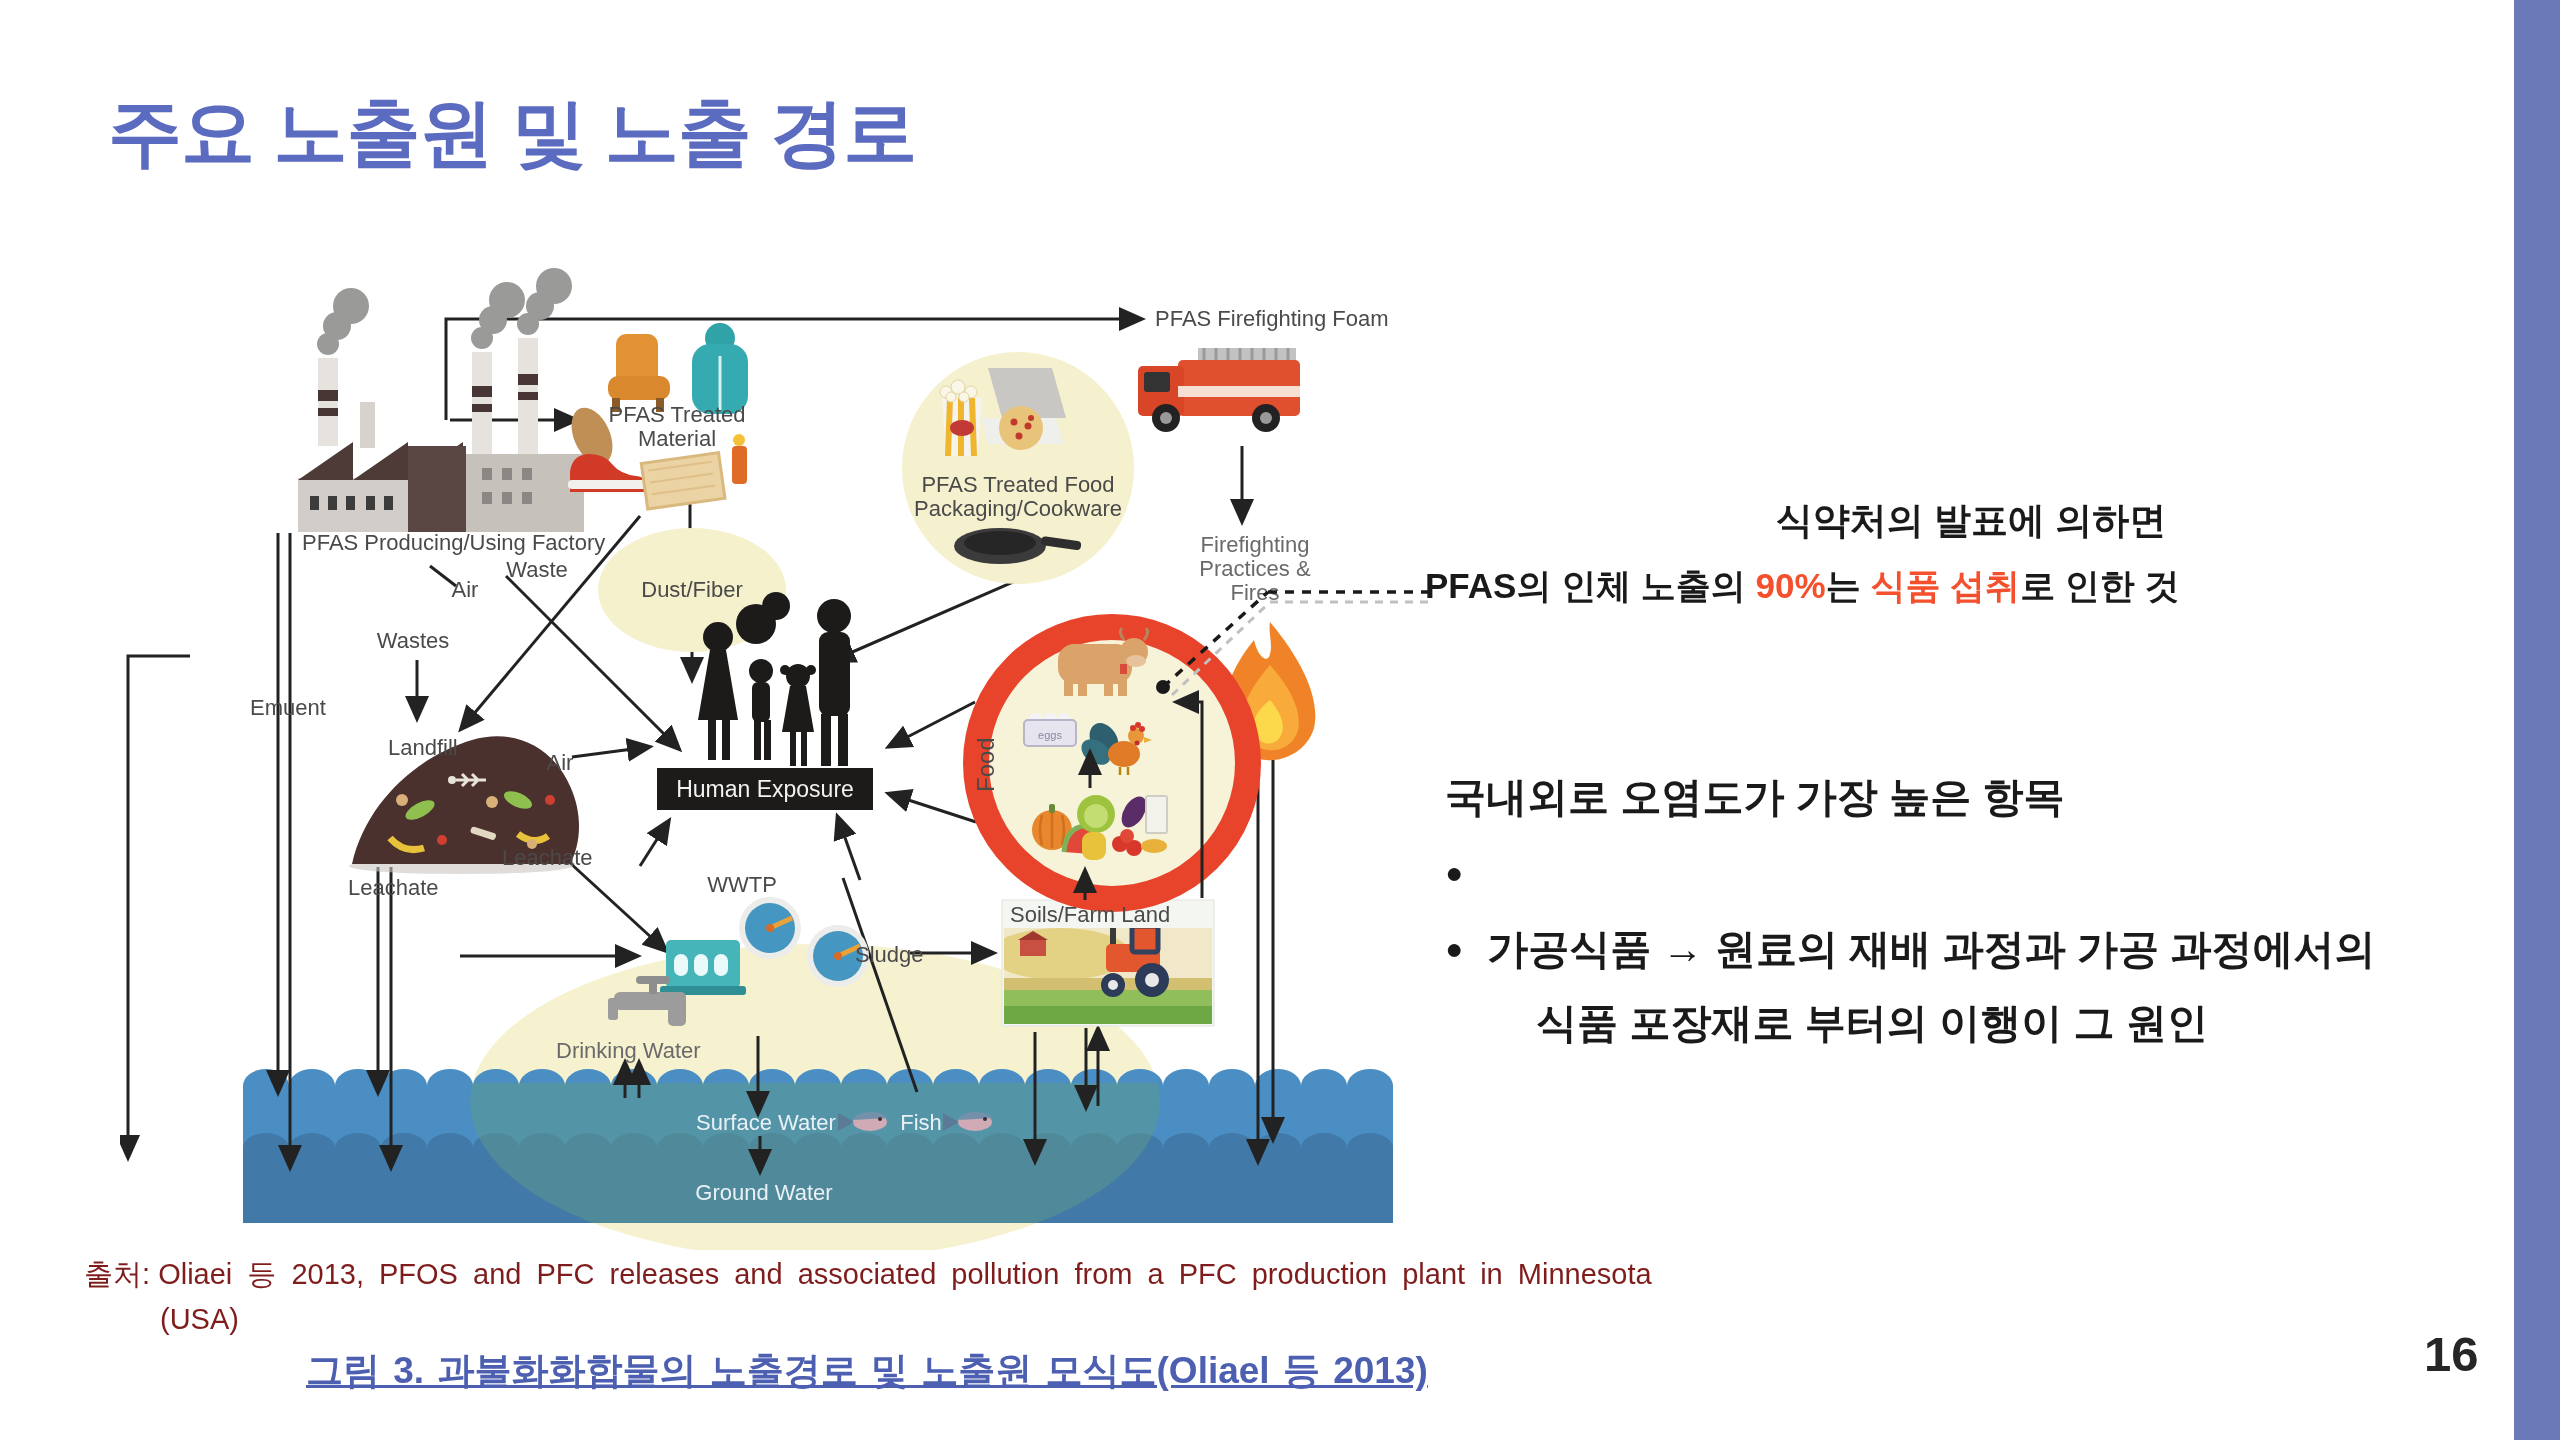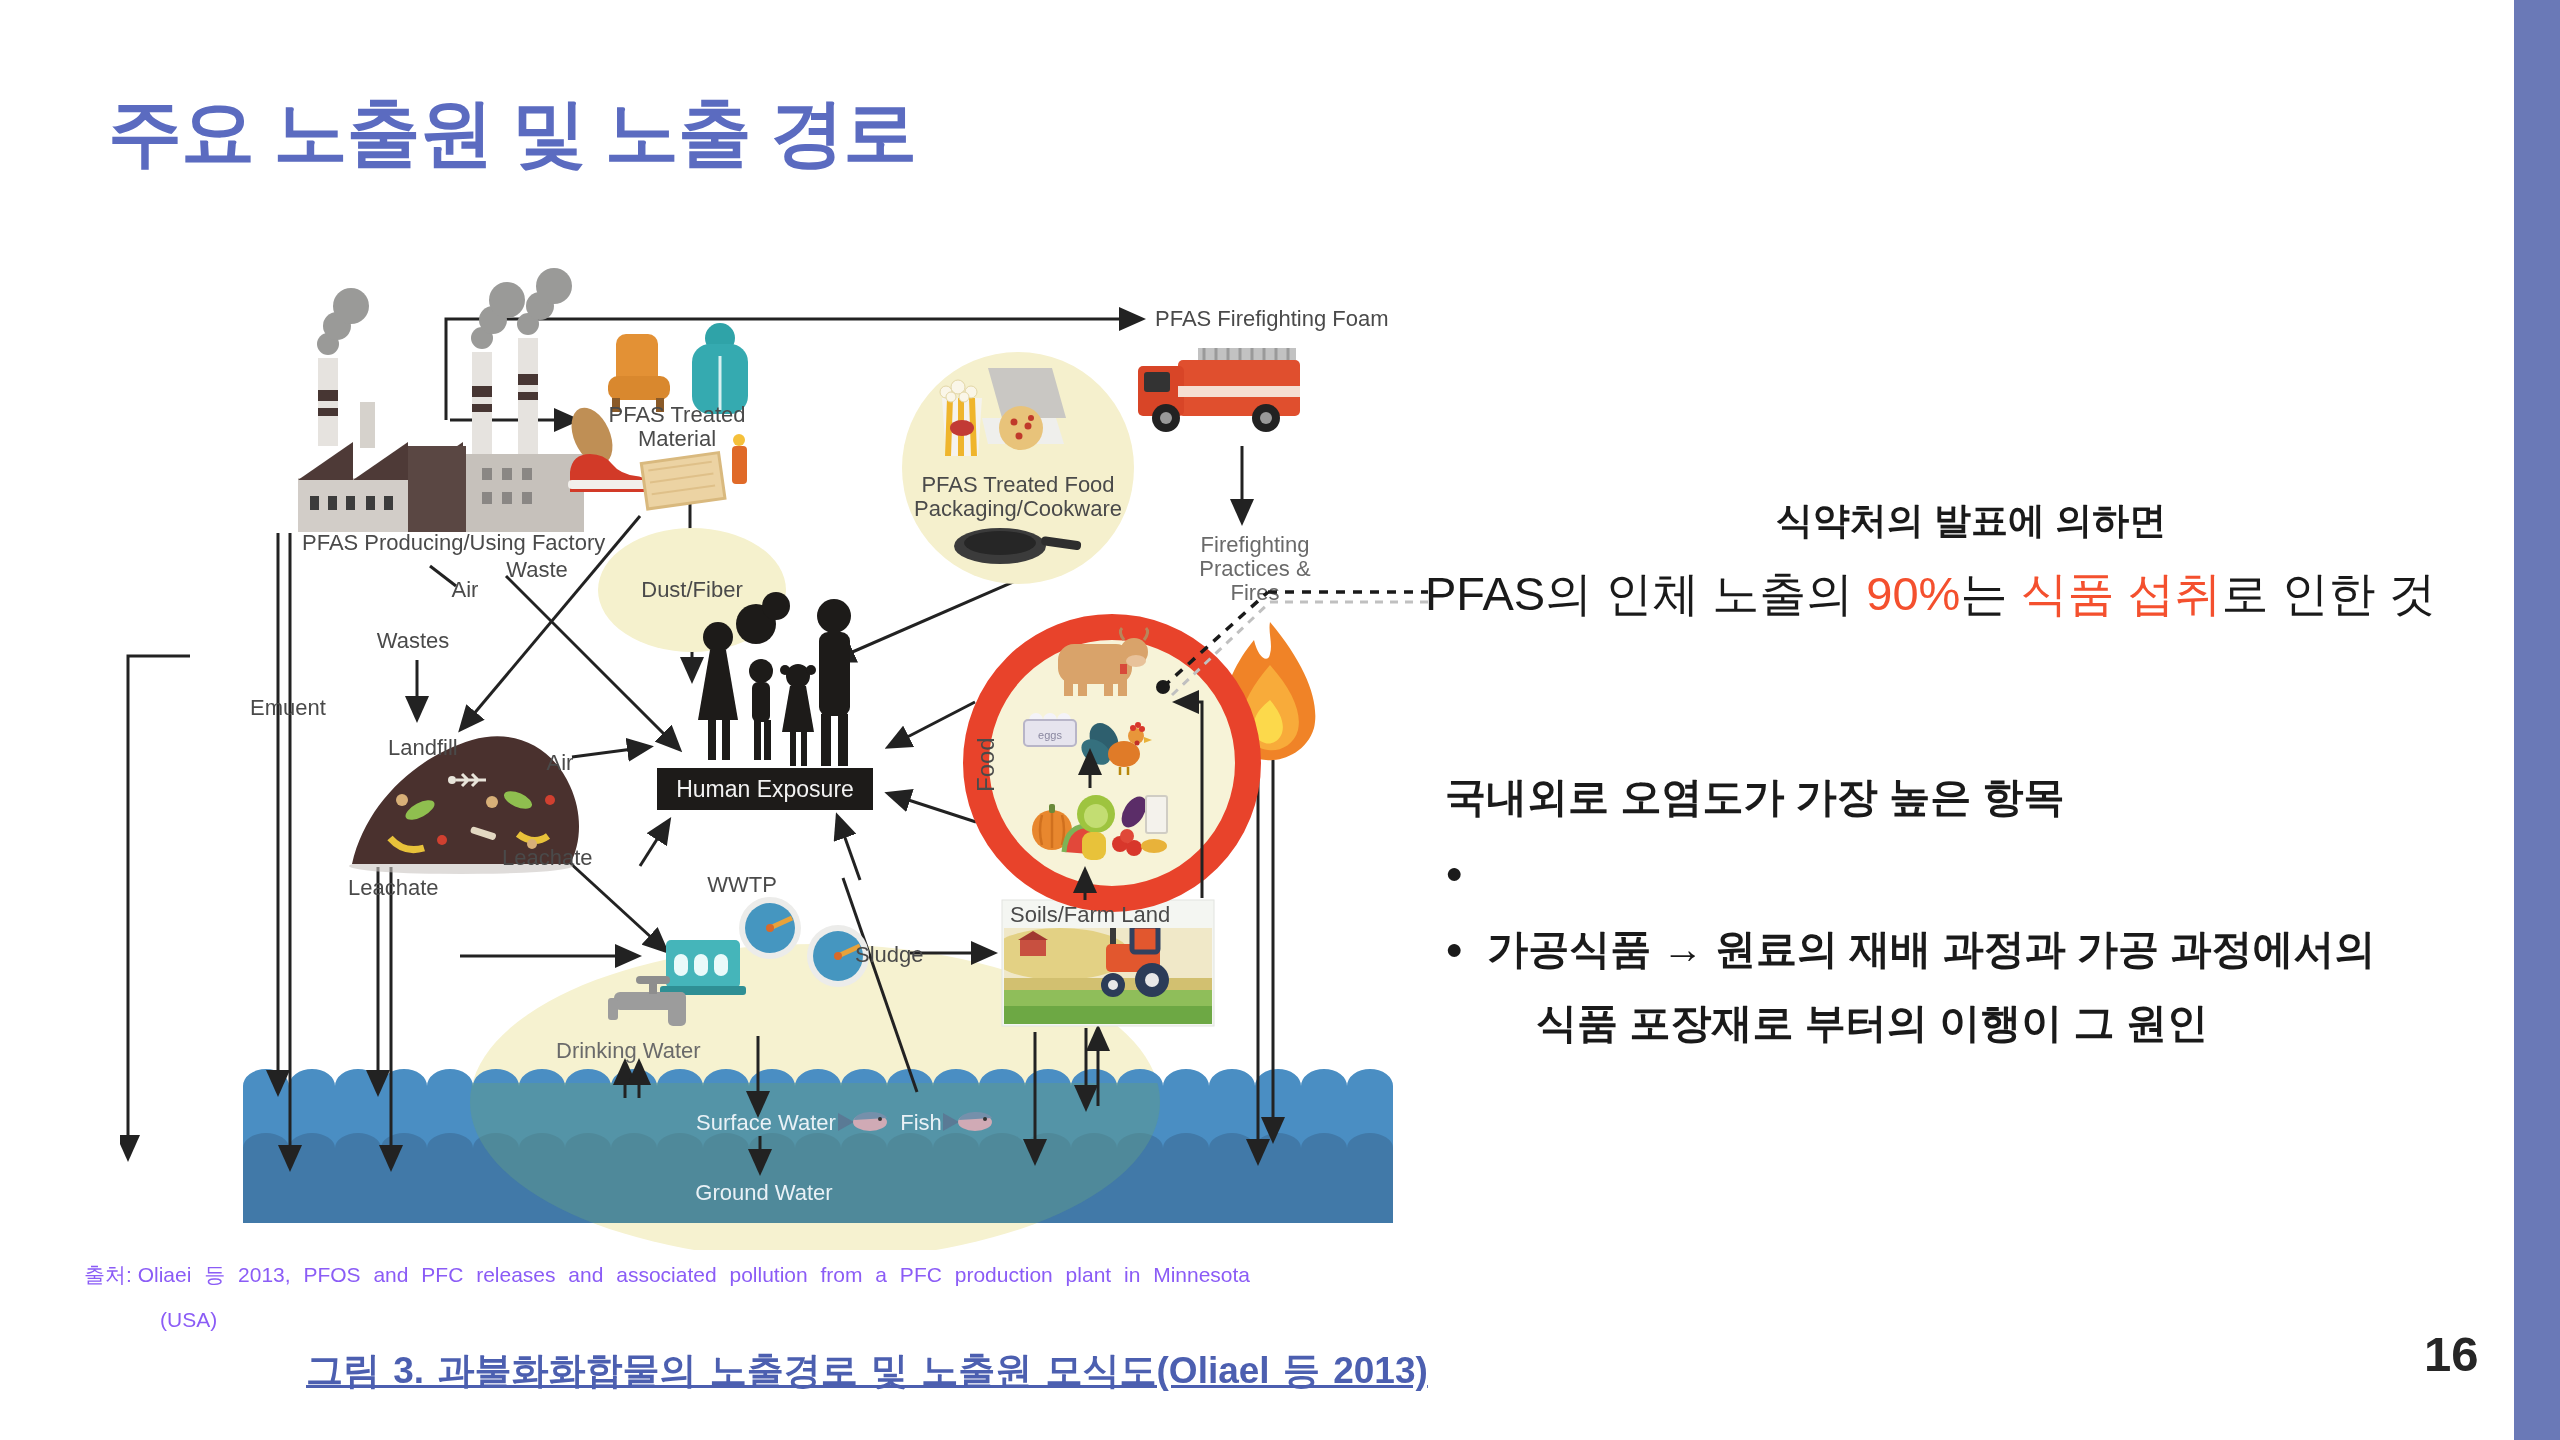--- a/index.html
+++ b/index.html
@@ -3,28 +3,28 @@
 <meta charset="utf-8">
 <style>
   html,body{margin:0;padding:0;background:#ffffff;}
   .stage{position:relative;width:2560px;height:1440px;background:#ffffff;overflow:hidden;
          font-family:"Liberation Sans","DejaVu Sans",sans-serif;color:#1a1a1a;}
   .abs{position:absolute;}
   .title{left:108px;top:84px;font-size:74px;font-weight:800;color:#5b6bc0;letter-spacing:-1px;white-space:nowrap;}
   .sidebar{left:2514px;top:0;width:46px;height:1440px;background:#6a79b7;}
   .ann{left:1425px;top:496px;width:1092px;}
   .ann-l1{text-align:center;font-size:37px;font-weight:700;}
-  .ann-l2{margin-top:17px;font-size:47px;font-weight:400;white-space:nowrap;}
+  .ann-l2{margin-top:17px;font-size:35px;font-weight:700;white-space:nowrap;}
   .hl{color:#f4502e;}
   .bullets{left:1445px;top:772px;width:1060px;font-size:41px;font-weight:700;line-height:50px;}
   .b-head{margin-bottom:4px;}
   .b-item{display:flex;align-items:center;margin-top:26px;white-space:nowrap;}
   .b-item .dot{font-size:30px;margin-right:24px;}
   .b-cont{margin-left:91px;margin-top:24px;white-space:nowrap;}
-  .source{left:84px;top:1252px;font-size:21px;color:#8b5cf6;line-height:45px;}
+  .source{left:84px;top:1252px;font-size:29px;color:#7f1d1d;line-height:45px;}
   .source .sp{word-spacing:7px;}
   .usa{margin-left:76px;}
   .caption{left:306px;top:1346px;font-size:37px;font-weight:700;color:#4c5fb0;word-spacing:3px;white-space:nowrap;text-decoration:underline;}
   .pagenum{left:2424px;top:1326px;font-size:49px;font-weight:700;color:#262626;text-align:right;}
   svg text{font-family:"Liberation Sans","DejaVu Sans",sans-serif;}
   .dlabel{font-size:22px;fill:#4a4a4a;}
   .dlabel2{font-size:22px;fill:#6a6a6a;}
   .wlabel{font-size:22px;fill:#e9f1f6;}
   .eggtext{font-size:11px;fill:#8a88a0;}
   .humantext{font-size:23px;fill:#f2f2f2;}

